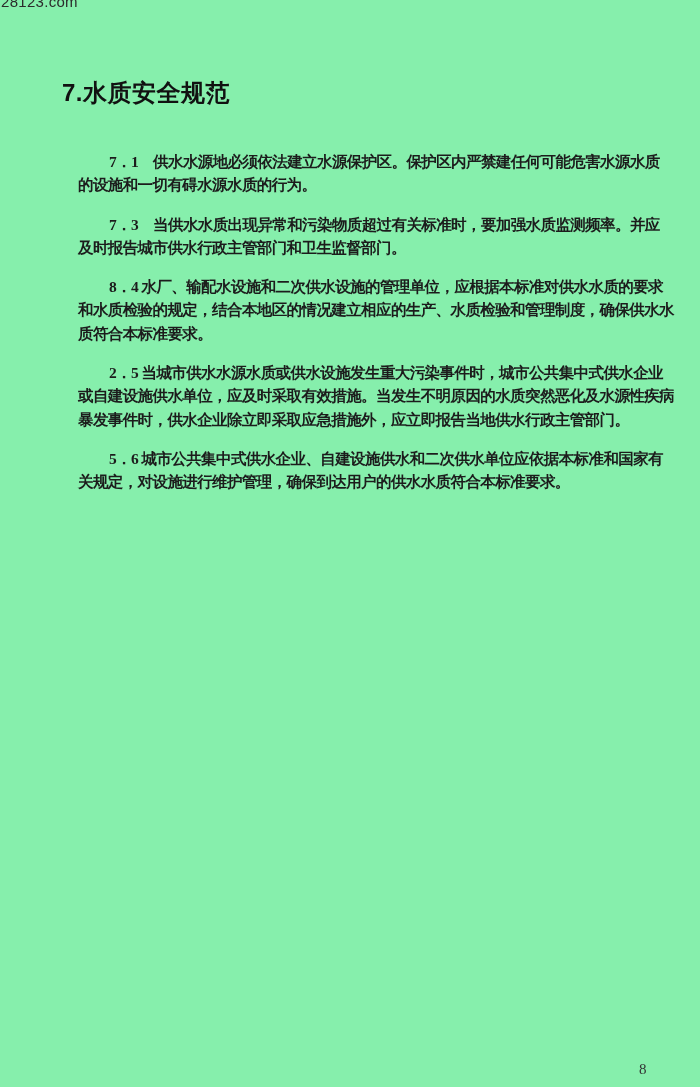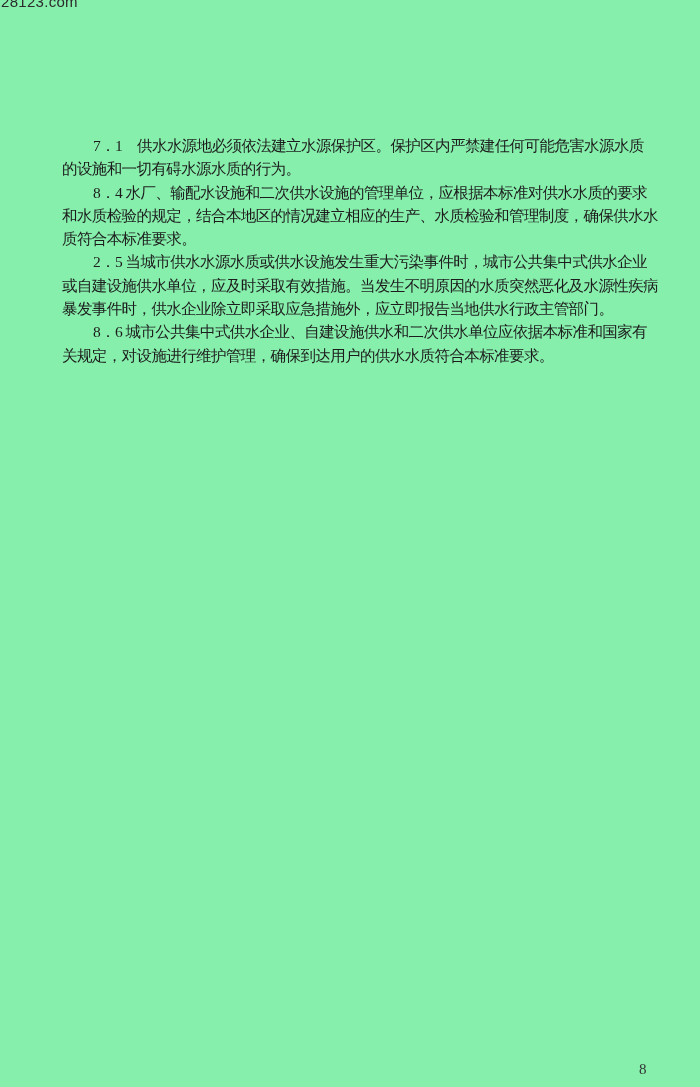--- a/index.html
+++ b/index.html
@@ -40,47 +40,51 @@
   .doc-body {
     position: absolute;
     left: 62px;
     top: 134px;
     width: 590px;
     font-size: 15.5px;
     line-height: 23.3px;
     color: #1c1c1c;
   }
   .para {
-    margin: 0;
+    margin: 16px;
     white-space: pre;     
     text-indent: 2em;     
     letter-spacing: -0.6px;
+    font-weight: bold;
   }
   .page-number {
     position: absolute;
     left: 639px;
     top: 1061px;
     font-size: 15px;
     color: #333333;
   }
 </style>
 </head>
 <body>
 
 <div class="page">
   <div class="watermark">28123.com</div>
 
+  <h1 class="heading">7.水质安全规范</h1>
 
   <div class="doc-body">
       <p class="para">7．1　供水水源地必须依法建立水源保护区。保护区内严禁建任何可能危害水源水质
 的设施和一切有碍水源水质的行为。</p>
+      <p class="para">7．3　当供水水质出现异常和污染物质超过有关标准时，要加强水质监测频率。并应
+及时报告城市供水行政主管部门和卫生监督部门。</p>
       <p class="para">8．4 水厂、输配水设施和二次供水设施的管理单位，应根据本标准对供水水质的要求
 和水质检验的规定，结合本地区的情况建立相应的生产、水质检验和管理制度，确保供水水
 质符合本标准要求。</p>
       <p class="para">2．5 当城市供水水源水质或供水设施发生重大污染事件时，城市公共集中式供水企业
 或自建设施供水单位，应及时采取有效措施。当发生不明原因的水质突然恶化及水源性疾病
 暴发事件时，供水企业除立即采取应急措施外，应立即报告当地供水行政主管部门。</p>
-      <p class="para">8．6 城市公共集中式供水企业、自建设施供水和二次供水单位应依据本标准和国家有
+      <p class="para">5．6 城市公共集中式供水企业、自建设施供水和二次供水单位应依据本标准和国家有
 关规定，对设施进行维护管理，确保到达用户的供水水质符合本标准要求。</p>
     </div>
 
   <div class="page-number">8</div>
 </div>
 
 </body></html>

